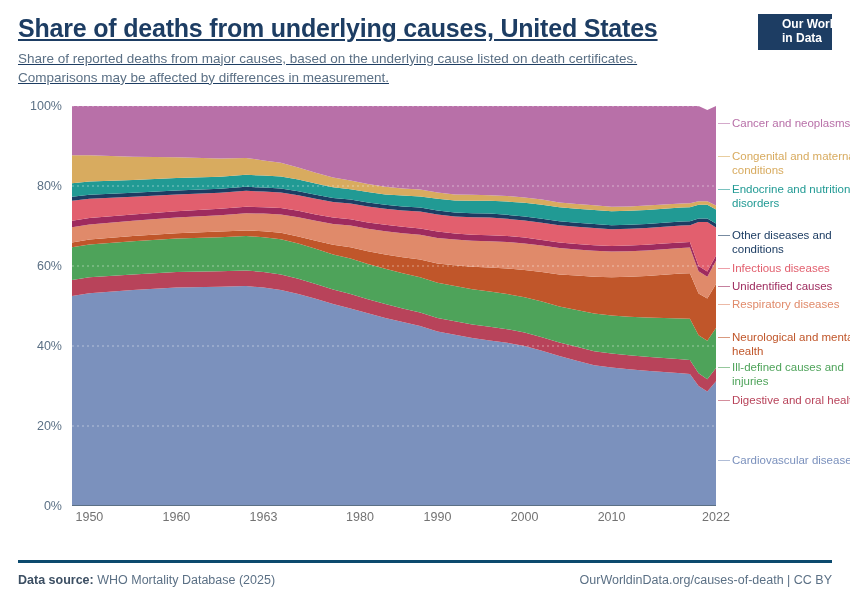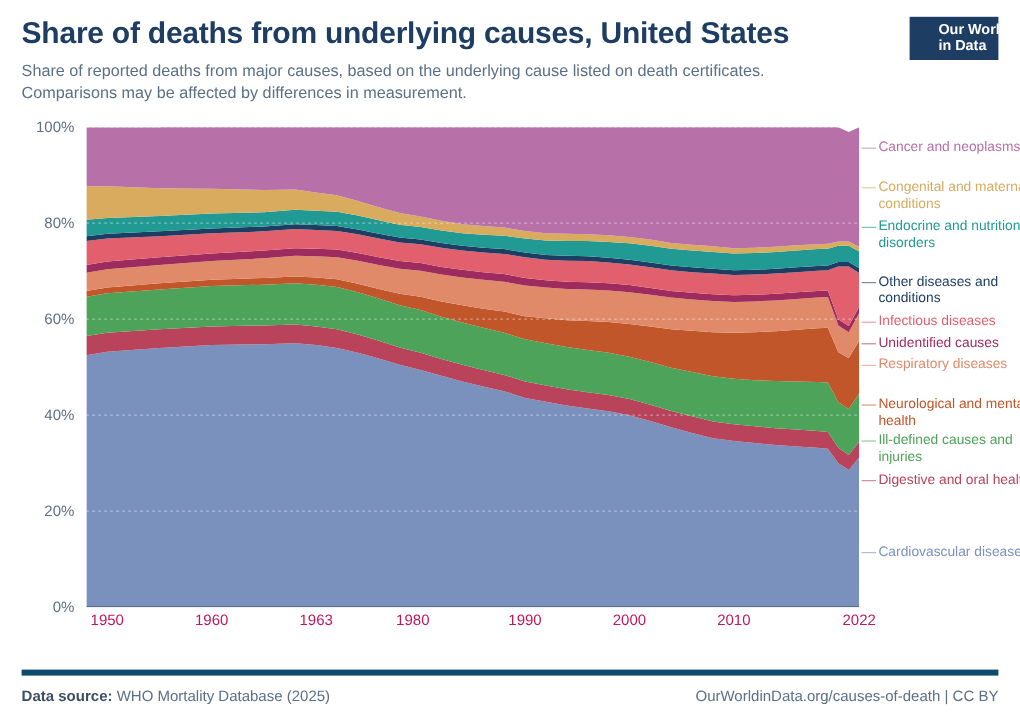--- a/index.html
+++ b/index.html
@@ -13,20 +13,21 @@
     font-family: "Liberation Sans", sans-serif;
     color: #1d3d63;
     overflow: hidden;
   }
   .page {
     position: relative;
     width: 850px;
     height: 600px;
     box-sizing: border-box;
     padding: 14px 18px 8px 18px;
+    text-decoration: underline;
   }
   
   .header {
     position: relative;
   }
   .title {
     font-size: 25px;
     font-weight: 600;
     color: #1d3d63;
     letter-spacing: -0.2px;
@@ -95,21 +96,21 @@
   .x-labels {
     position: absolute;
     left: 54px;
     top: 412px;
     width: 644px;
     height: 22px;
   }
   .x-label {
     position: absolute;
     font-size: 12.5px;
-    color: #be185d;
+    color: #737373;
     transform: translateX(-50%);
     white-space: nowrap;
     top: 2px;
   }
   .legend {
     position: absolute;
     left: 700px;
     top: 0px;
     width: 150px;
     height: 420px;
@@ -127,21 +128,21 @@
     width: 12px;
     height: 1px;
   }
 
   
   .footer {
     position: absolute;
     left: 18px;
     right: 18px;
     bottom: 10px;
-    border-top: 5px solid #0c4a6e;
+    border-top: 3px solid #0c4a6e;
     padding-top: 8px;
     font-size: 12.5px;
     color: #5b7085;
   }
   .footer-row {
     display: flex;
     justify-content: space-between;
     align-items: baseline;
     line-height: 1.5;
   }
@@ -190,21 +191,21 @@
           <line x1="0" x2="644" y1="160" y2="160" stroke="#ffffff" stroke-opacity="0.45" stroke-dasharray="2,3"></line>
           <line x1="0" x2="644" y1="80" y2="80" stroke="#ffffff" stroke-opacity="0.45" stroke-dasharray="2,3"></line>
           <line x1="0" x2="644" y1="0" y2="0" stroke="#ffffff" stroke-opacity="0.45" stroke-dasharray="2,3"></line>
           <line x1="0" x2="644" y1="399.5" y2="399.5" stroke="#5b7085" stroke-width="1"></line>
         </svg>
     </div>
     <div class="x-labels">
         <div class="x-label" style="left: 17.4054px;">1950</div>
         <div class="x-label" style="left: 104.432px;">1960</div>
         <div class="x-label" style="left: 191.459px;">1963</div>
-        <div class="x-label" style="left: 272px; text-align: right;">1980</div>
+        <div class="x-label" style="left: 288px; text-align: right;">1980</div>
         <div class="x-label" style="left: 365.514px;">1990</div>
         <div class="x-label" style="left: 452.541px;">2000</div>
         <div class="x-label" style="left: 539.568px;">2010</div>
         <div class="x-label" style="left: 644px;">2022</div>
       </div>
     <div class="legend">
         <div class="legend-item" style="top: 20px; color: rgb(184, 112, 168);">Cancer and neoplasms</div>
         <div class="legend-conn" style="top: 27px; background: rgb(184, 112, 168); opacity: 0.6;"></div>
         <div class="legend-item" style="top: 53px; color: rgb(216, 171, 95);">Congenital and maternal conditions</div>
         <div class="legend-conn" style="top: 60px; background: rgb(216, 171, 95); opacity: 0.6;"></div>

